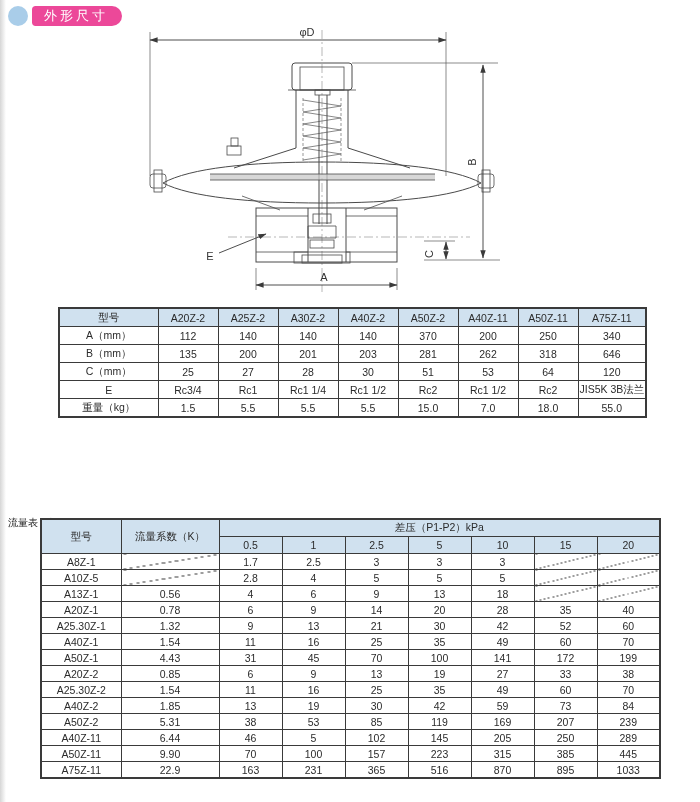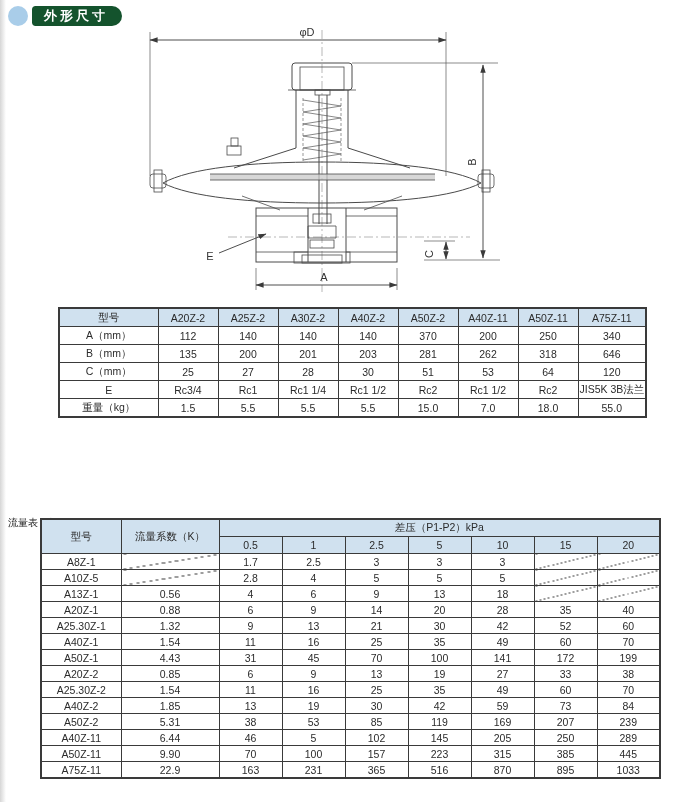--- a/index.html
+++ b/index.html
@@ -6,21 +6,21 @@
   .page{position:relative;width:700px;height:802px;background:#fff;overflow:hidden;
         font-family:"Liberation Sans","DejaVu Sans",sans-serif;color:#2b2b2b;}
   .page::before{content:"";position:absolute;left:0;top:0;width:6px;height:100%;
         background:linear-gradient(to right,#d6d6d6,#ffffff);pointer-events:none;}
 
   
   .section-header{position:absolute;left:8px;top:5px;height:22px;}
   .dot{position:absolute;left:0;top:1px;width:20px;height:20px;border-radius:50%;
        background:#a9cde9;}
   .pill{position:absolute;left:24px;top:1px;height:20px;line-height:20px;
-        background:#14532d;color:#fff;font-size:13px;font-weight:bold;
+        background:#ec4899;color:#fff;font-size:13px;font-weight:normal;
         letter-spacing:3px;padding:0 14px 0 12px;border-radius:4px 11px 11px 4px;
         white-space:nowrap;}
 
   
   .diagram{position:absolute;left:130px;top:26px;width:380px;height:274px;}
   .diagram .dim{stroke:#3a3a3a;stroke-width:0.9;fill:none;}
   .diagram .ext{stroke:#5a5a5a;stroke-width:0.7;fill:none;}
   .diagram .dr{stroke:#4a4a4a;stroke-width:1;fill:none;}
   .diagram .drt{stroke:#4a4a4a;stroke-width:0.8;fill:none;}
   .diagram .cl{stroke:#9a9a9a;stroke-width:0.7;fill:none;stroke-dasharray:9 3 2 3;}
@@ -282,21 +282,21 @@
           <td>4</td>
           <td>6</td>
           <td>9</td>
           <td>13</td>
           <td>18</td>
           <td class="diag"></td>
           <td class="diag"></td>
         </tr>
         <tr>
           <td>A20Z-1</td>
-          <td>0.88</td>
+          <td>0.78</td>
           <td>6</td>
           <td>9</td>
           <td>14</td>
           <td>20</td>
           <td>28</td>
           <td>35</td>
           <td>40</td>
         </tr>
         <tr>
           <td>A25.30Z-1</td>

